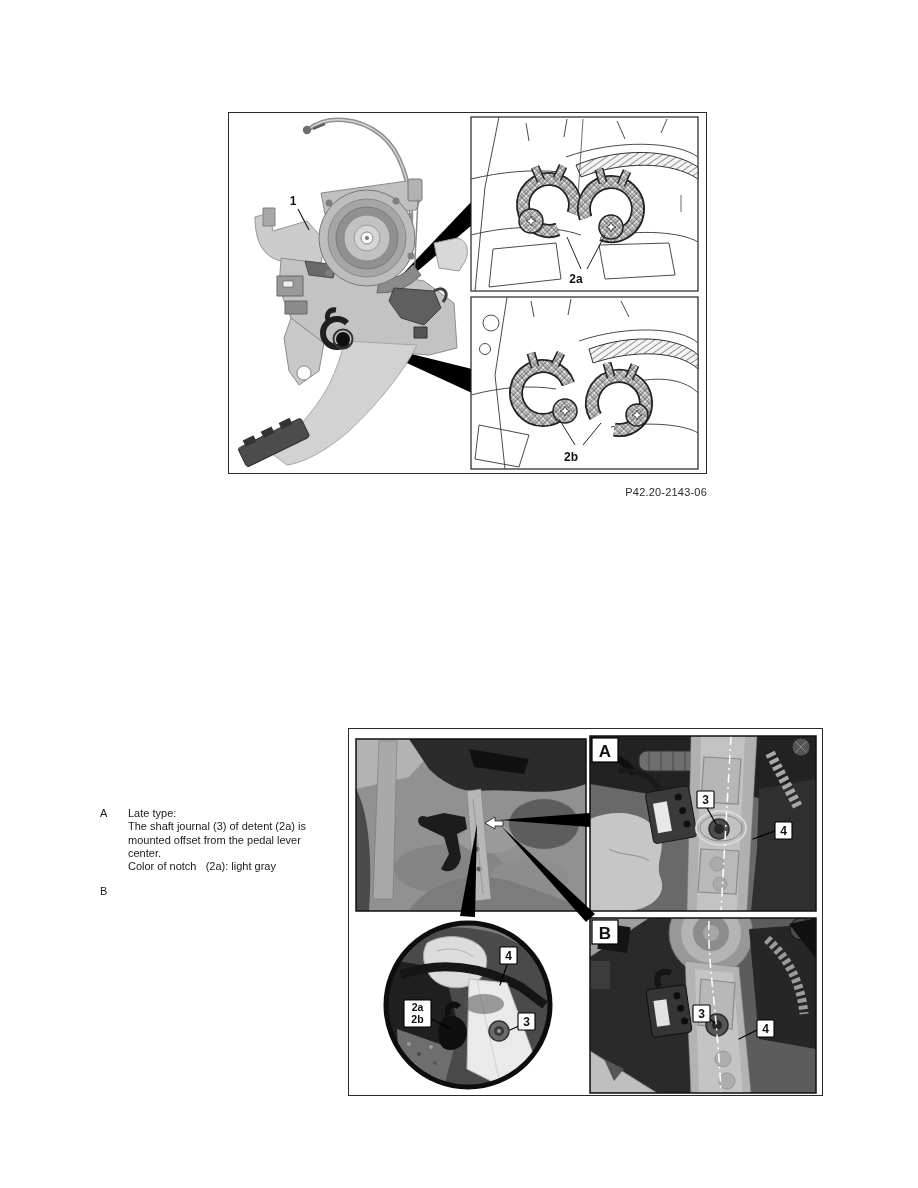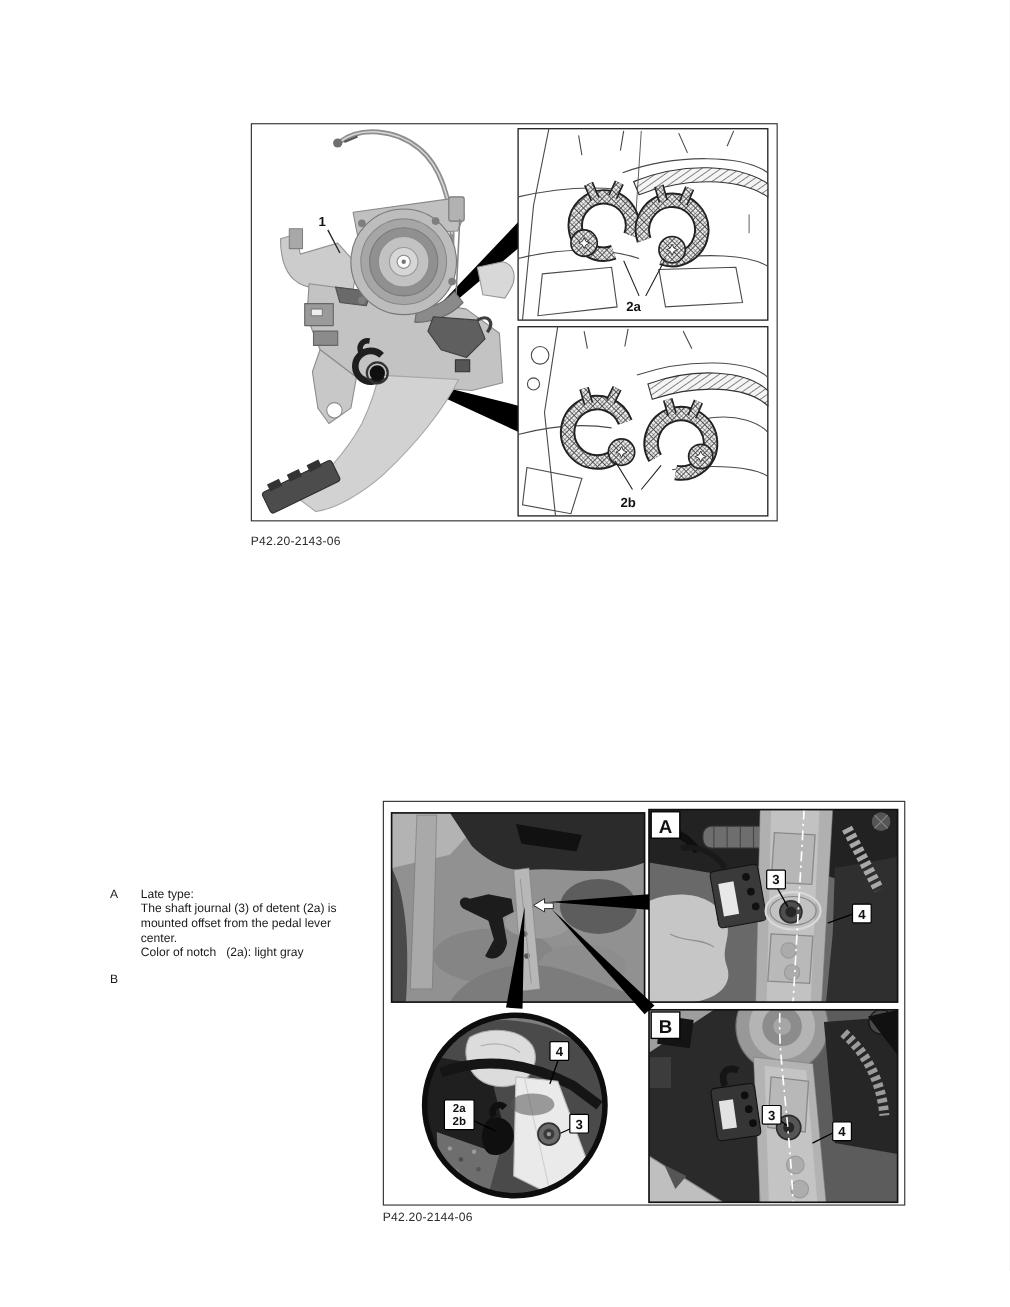--- a/index.html
+++ b/index.html
@@ -4,21 +4,21 @@
 <style>
   html,body{margin:0;padding:0;background:#e9e9e9;}
   .page{
     position:relative;width:918px;height:1188px;margin:0 auto;
     background:#ffffff;overflow:hidden;
     font-family:"Liberation Sans",sans-serif;color:#1a1a1a;
   }
   .figure{position:absolute;border:1px solid #2a2a2a;background:#fff;box-sizing:border-box;}
   .figure-top{left:228px;top:112px;width:479px;height:362px;}
   .figure-bottom{left:348px;top:728px;width:475px;height:368px;}
-  .caption{position:absolute;font-size:11px;color:#2b2b2b;letter-spacing:.2px;}
+  .caption{position:absolute;font-size:11px;color:#2b2b2b;text-align:right;letter-spacing:.2px;}
   .caption-top{left:228px;top:486px;width:479px;}
   .caption-bottom{left:348px;top:1101px;width:475px;}
   .notes{position:absolute;left:100px;top:807px;width:250px;font-size:11px;line-height:13.3px;}
   .note-item{display:flex;margin-bottom:12px;}
   .note-key{width:28px;flex:0 0 28px;}
   .note-line{white-space:pre-wrap;}
   svg{display:block;}
   svg text{font-family:"Liberation Sans",sans-serif;fill:#111;}
   .callout-txt{font-size:12px;font-weight:bold;}
   .badge-txt{font-size:17px;font-weight:bold;}
@@ -359,15 +359,14 @@
         <line x1="172" y1="296" x2="161" y2="301" stroke="#000" stroke-width="1.2"></line>
         <rect x="169" y="284" width="17" height="17" rx="1" fill="#fff" stroke="#000" stroke-width="1.1"></rect>
         <text x="177.5" y="297" class="callout-txt" text-anchor="middle">3</text>
         <line x1="82" y1="290" x2="101" y2="299" stroke="#000" stroke-width="1.2"></line>
         <rect x="55" y="271" width="27" height="27" rx="1" fill="#fff" stroke="#000" stroke-width="1.1"></rect>
         <text x="68.5" y="282" class="small-txt" text-anchor="middle">2a</text>
         <text x="68.5" y="294" class="small-txt" text-anchor="middle">2b</text>
       </g>
     </svg>
   </div>
-  <div class="caption caption-bottom">P42.20-2144-06</div>
 
 </div>
 
 </body></html>

